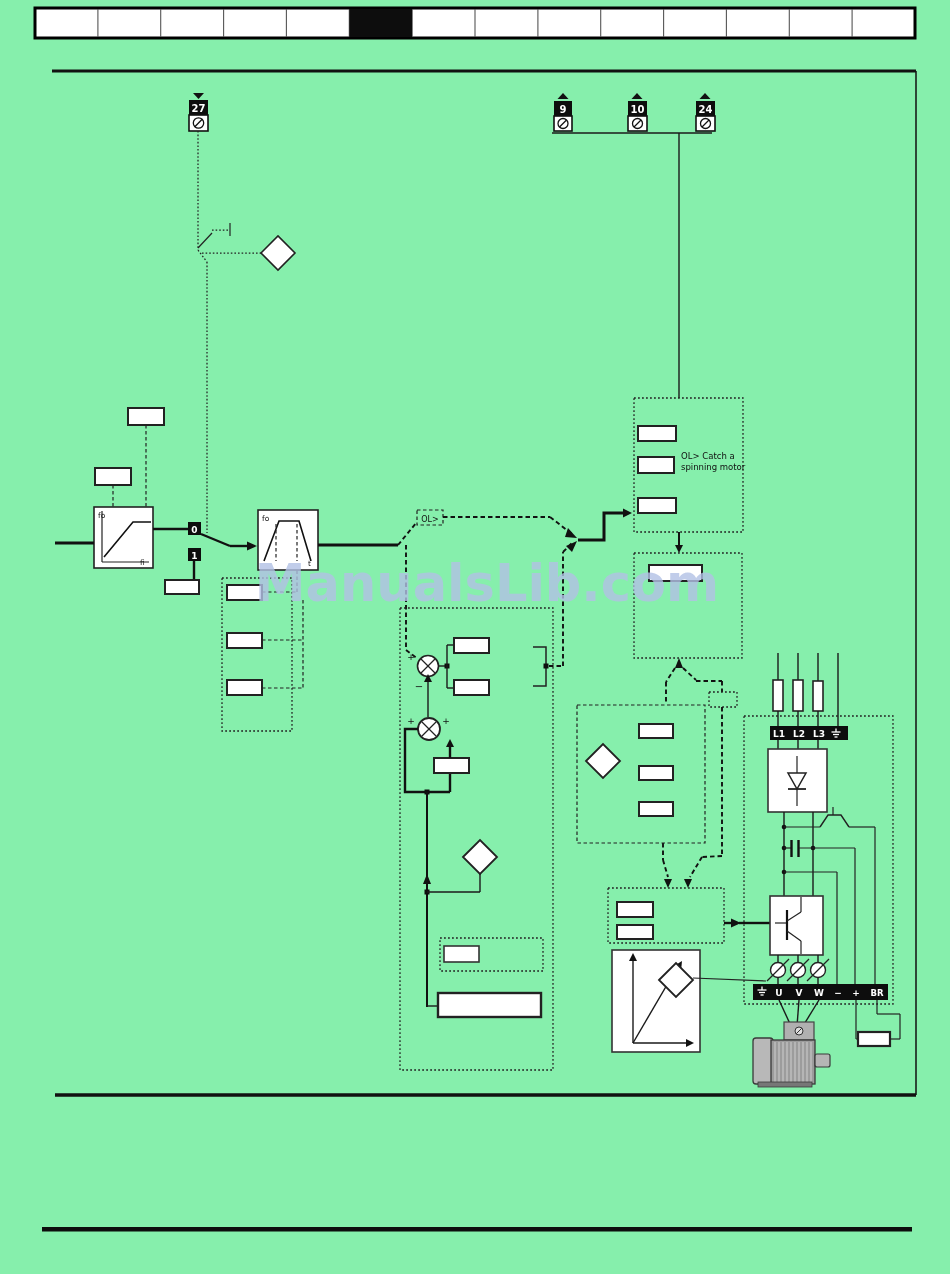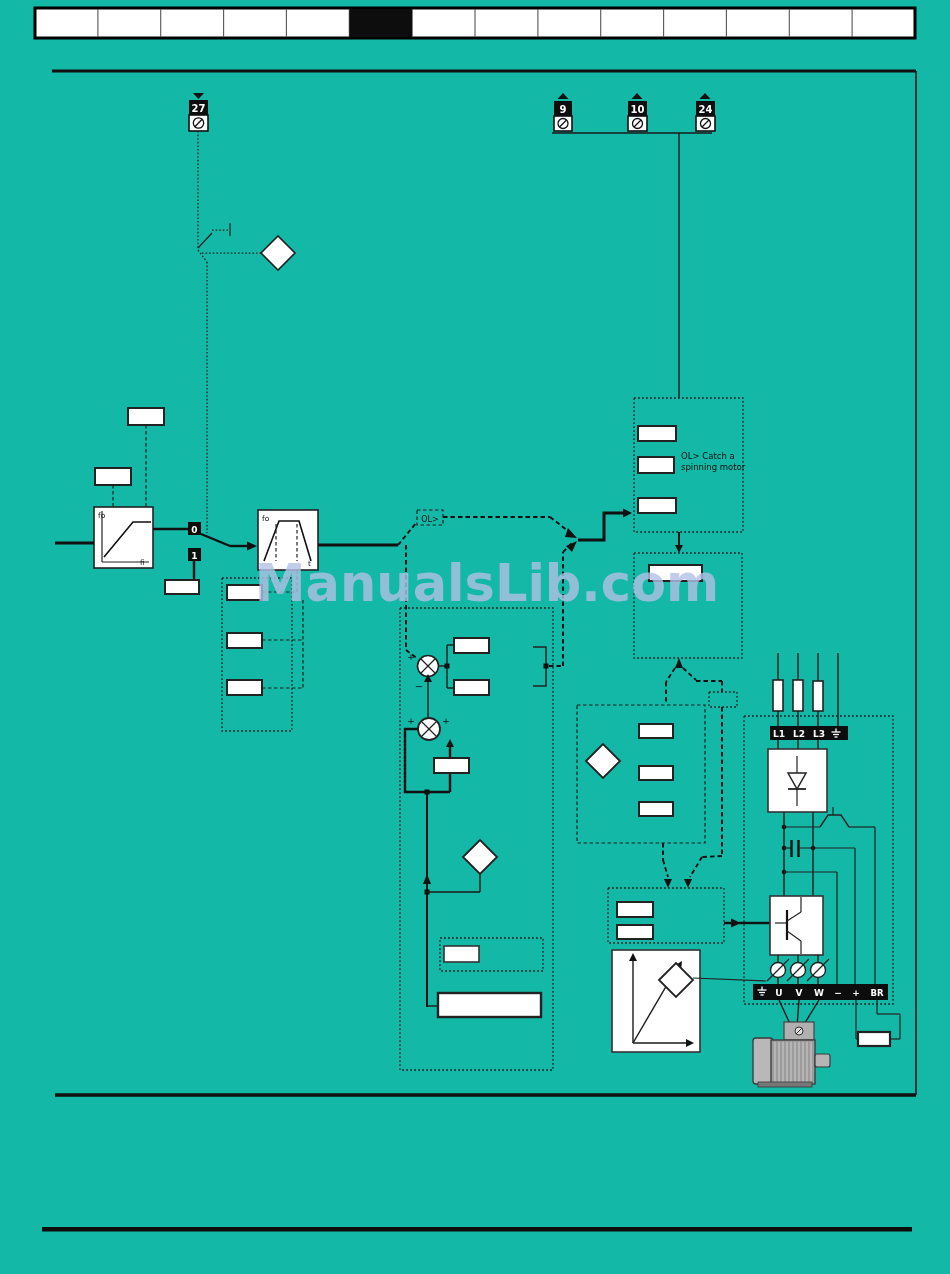--- a/index.html
+++ b/index.html
@@ -1,16 +1,16 @@
 <!DOCTYPE html>
 <html><head>
 <meta charset="utf-8">
 <style>
   html,body{margin:0;padding:0;background:#fff;}
-  #page{position:relative;width:950px;height:1274px;background:#14b8a6;overflow:hidden;
+  #page{position:relative;width:950px;height:1274px;background:#86efac;overflow:hidden;
         font-family:"DejaVu Sans","Liberation Sans",sans-serif;}
   svg{position:absolute;top:0;left:0;}
   .ln{stroke:#1a1a1a;fill:none;stroke-width:1.4;}
   .ln1{stroke:#222;fill:none;stroke-width:1.2;}
   .thk{stroke:#111;fill:none;stroke-width:3;}
   .th2{stroke:#111;fill:none;stroke-width:2.4;}
   .dsh{stroke:#111;fill:none;stroke-width:1.9;stroke-dasharray:4.5 3;}
   .dtn{stroke:#222;fill:none;stroke-width:1.2;stroke-dasharray:3.5 2.5;}
   .dot{stroke:#222;fill:none;stroke-width:1.25;stroke-dasharray:1.6 2;}
   .dbx{stroke:#222;fill:none;stroke-width:1.3;stroke-dasharray:1.8 2.2;}

